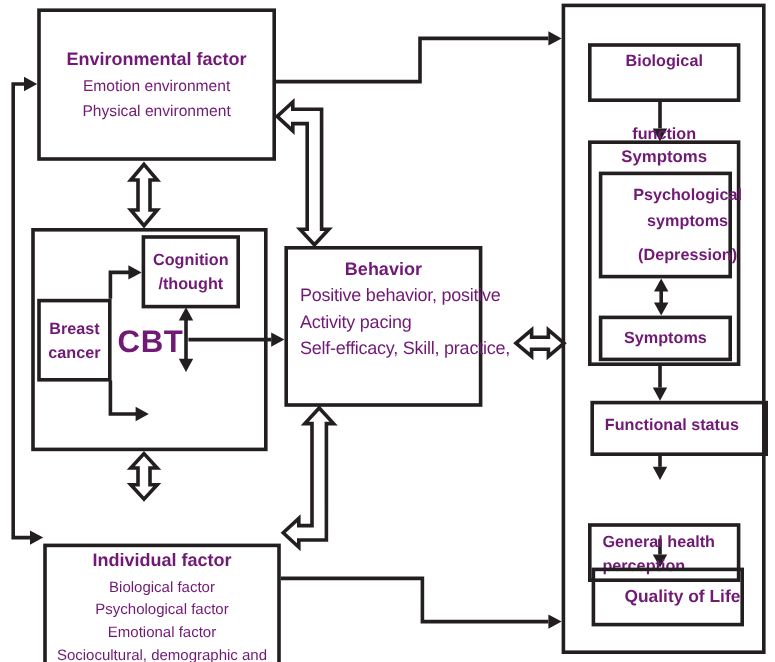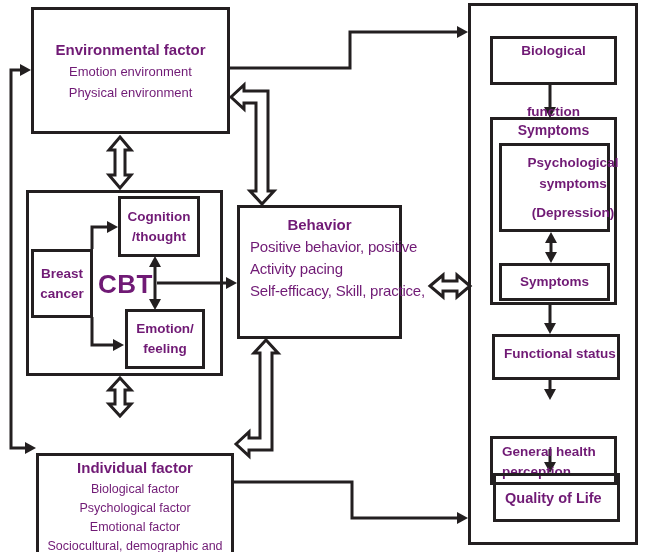--- a/index.html
+++ b/index.html
@@ -30,24 +30,24 @@
   .individual-box .title{line-height:24px;}
   .outcome-container{left:468px;top:3px;width:170px;height:542px;}
   .biofn-box{left:490px;top:36px;width:127px;height:49px;}
   .biofn-box .small-title{line-height:21px;margin-top:40px;}
   .symptoms-box{left:490px;top:117px;width:127px;height:188px;}
   .symptoms-title{position:absolute;left:490px;top:122px;width:127px;text-align:center;font-weight:bold;font-size:14px;}
   .psych-box{left:499px;top:143px;width:111px;height:89px;padding-left:37px;}
   .psych-box .small-title{line-height:21px;}
   .depression{margin-top:8px;}
   .fatigue-box{left:499px;top:263px;width:111px;height:38px;}
-  .functional-box{left:492px;top:334px;width:128px;height:46px;padding:7px 0 0 9px;}
+  .functional-box{left:492px;top:334px;width:148px;height:46px;padding:7px 0 0 9px;}
   .general-box{left:490px;top:400px;width:127px;height:49px;padding:3px 0 0 9px;margin-top:36px;}
   .general-box .small-title{line-height:20px;}
-  .qol-box{left:493px;top:473px;width:127px;height:49px;display:flex;align-items:center;padding-left:9px;}
+  .qol-box{left:493px;top:473px;width:127px;height:49px;display:flex;align-items:center;padding-left:9px;justify-content:flex-end;}
   .left-align{text-align:left;}
 </style>
 </head>
 <body>
 
 <div class="canvas">
 
   <svg class="wires">
 
     <path class="thin" d="M 21,70 L 11,70 L 11,448 L 25,448"></path>
@@ -109,24 +109,20 @@
     <div class="small-title">/thought</div>
   </div>
 
   <div class="box breast-box center">
     <div class="small-title">Breast</div>
     <div class="small-title">cancer</div>
   </div>
 
   <div class="cbt-label">CBT</div>
 
-  <div class="box emotion-box center">
-    <div class="small-title">Emotion/</div>
-    <div class="small-title">feeling</div>
-  </div>
 
   <div class="box behavior-box">
     <div class="title">Behavior</div>
     <div class="body-line">Positive behavior, positive</div>
     <div class="body-line">Activity pacing</div>
     <div class="body-line">Self-efficacy, Skill, practice,</div>
   </div>
 
   <div class="box individual-box center">
     <div class="title">Individual factor</div>

